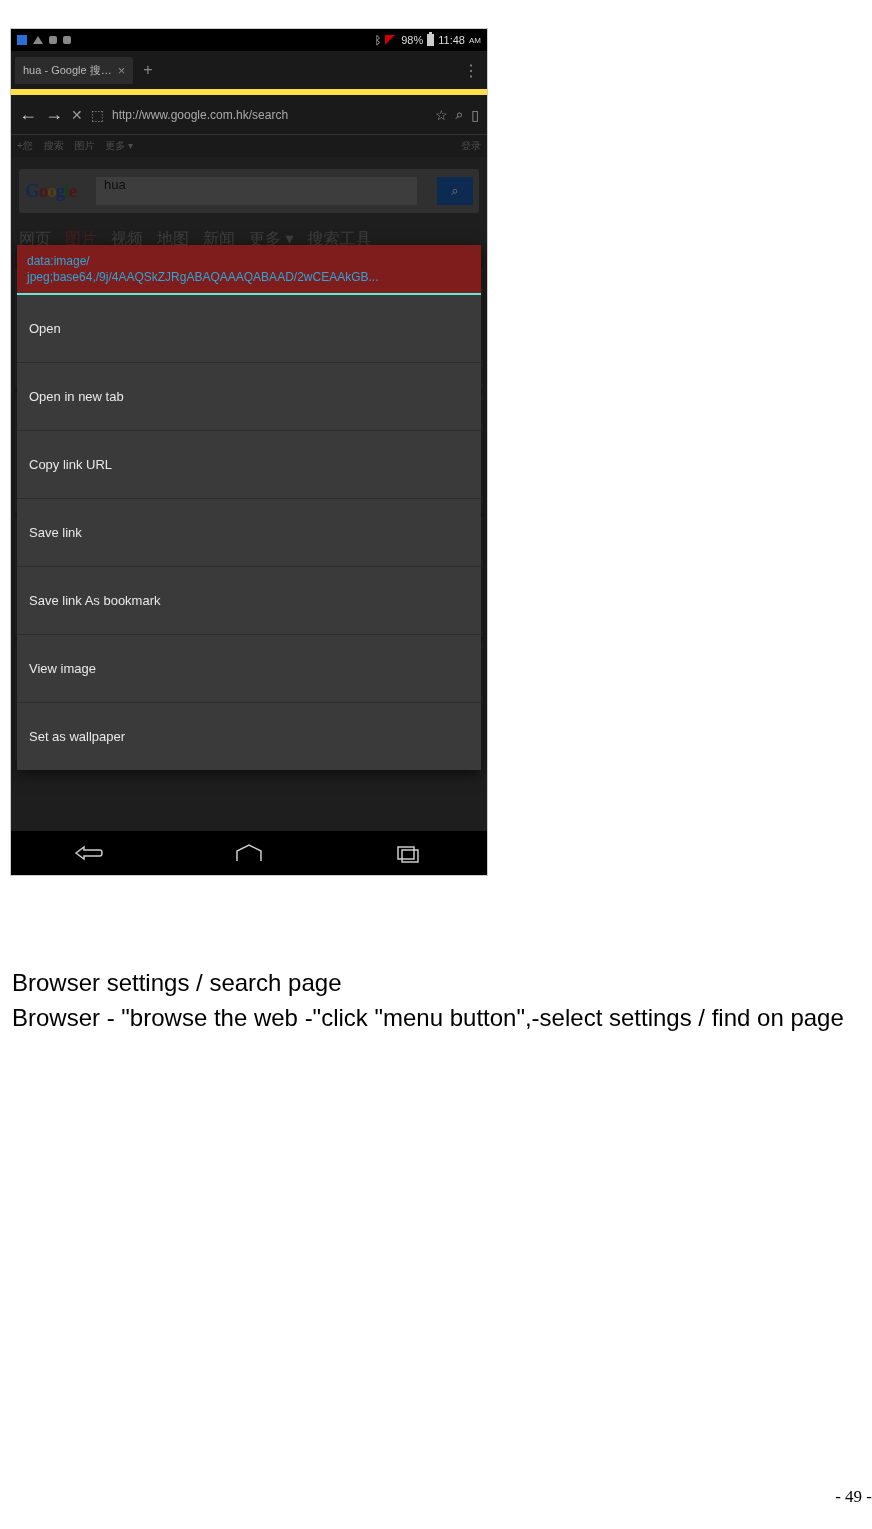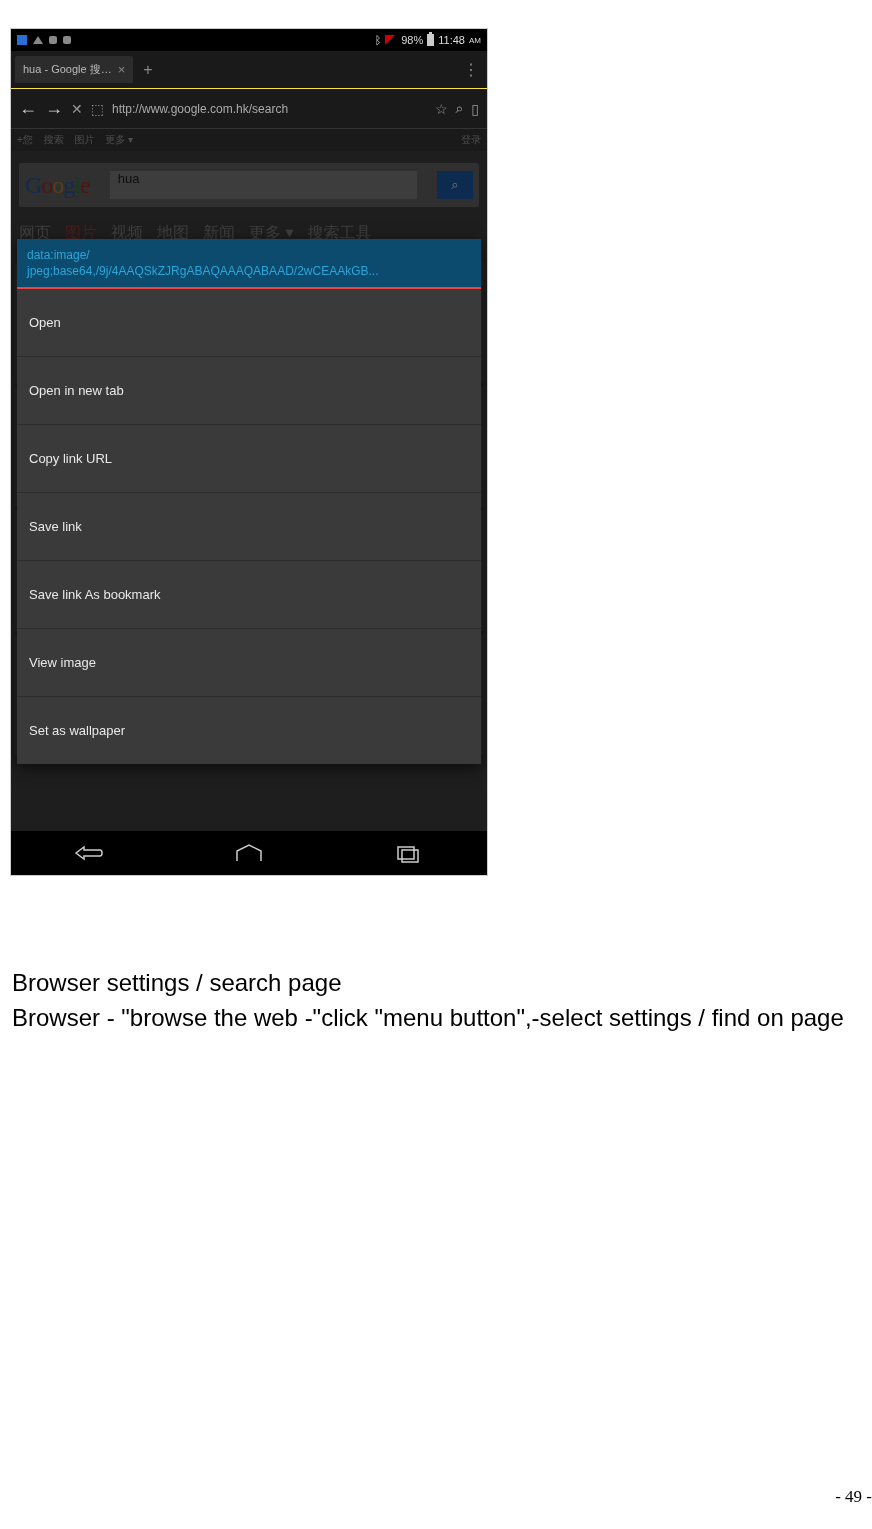--- a/index.html
+++ b/index.html
@@ -36,25 +36,25 @@
   .status-right { display: flex; gap: 4px; align-items: center; }
   .sq { width: 10px; height: 10px; background: #2a6fd6; }
   .sq2 { width: 8px; height: 8px; background: #888; border-radius: 2px; }
   .tri { width: 0; height: 0; border-left: 5px solid transparent; border-right: 5px solid transparent; border-bottom: 8px solid #888; }
   .sig { display:inline-block; position:relative; width:12px; height:10px; }
   .sig::before { content:""; position:absolute; bottom:0; left:0; width:0; height:0; border-right:10px solid #c00; border-bottom:10px solid transparent; transform: scaleX(-1);}
   .batt { display:inline-block; width:7px; height:12px; background:#ccc; position:relative; }
   .batt::before { content:""; position:absolute; top:-2px; left:2px; width:3px; height:2px; background:#ccc; }
   
   .tabrow {
-    height: 38px;
+    height: 44px;
     background: #1a1a1a;
     display: flex;
     align-items: center;
-    border-bottom: 1px solid #fde047;
+    border-bottom: 6px solid #fde047;
   }
   .tab {
     background: #2c2c2c;
     color: #bbb;
     font-size: 11px;
     padding: 6px 8px;
     margin-left: 4px;
     border-radius: 2px 2px 0 0;
     display: flex;
     align-items: center;
@@ -98,21 +98,21 @@
     background:#3a3a3a; color:#aaa; font-size:10px;
     display:flex; align-items:center; padding:0 6px; justify-content:space-between;gap:48px;
   }
   .topstrip .left span{ margin-right:8px;}
   .google-row {
     position:absolute; top:34px; left:8px; right:8px; height:44px;
     background:#6a6a6a; border-radius:2px;
     display:flex; align-items:center; padding:0 6px;
   }
   .google-logo {
-    font-family: Georgia, serif; font-weight:normal; font-size:24px;
+    font-family: Georgia, serif; font-weight:bold; font-size:19px;
     letter-spacing:-1px;
   }
   .glogo-b{color:#2a5db0;} .glogo-r{color:#b03030;} .glogo-y{color:#b89030;} .glogo-g{color:#2a8a40;}
   .search-box {
     flex:1; margin:0 20px; height:28px; background:#888;
     color:#222; font-size:13px; padding:0 8px; display:flex; align-items:flex-start;
   }
   .search-btn {
     width:36px; height:28px; background:#1e5fb3; display:flex;
     align-items:center; justify-content:center; color:#fff; font-size:13px;
@@ -130,23 +130,23 @@
   }
   .img-grid div { background:#555; }
   
   .ctxmenu {
     position:absolute; z-index:5;
     top: 110px; left: 6px; right: 6px;
     background:#3a3a3a;
     box-shadow: 0 4px 14px rgba(0,0,0,0.6);
   }
   .ctx-header {
-    background:#0c4a6e; color:#2aa6d8;
+    background:#7f1d1d; color:#2aa6d8;
     font-size:12px; padding:8px 10px;
-    border-bottom: 2px solid #ef4444;
+    border-bottom: 2px solid #5eead4;
     line-height:1.35;
     word-break:break-all;
   }
   .ctx-item {
     color:#e8e8e8; font-size:13px;
     padding: 26px 12px;
     border-bottom:1px solid #2d2d2d;
   }
   .ctx-item:last-child{ border-bottom:none; }
   

